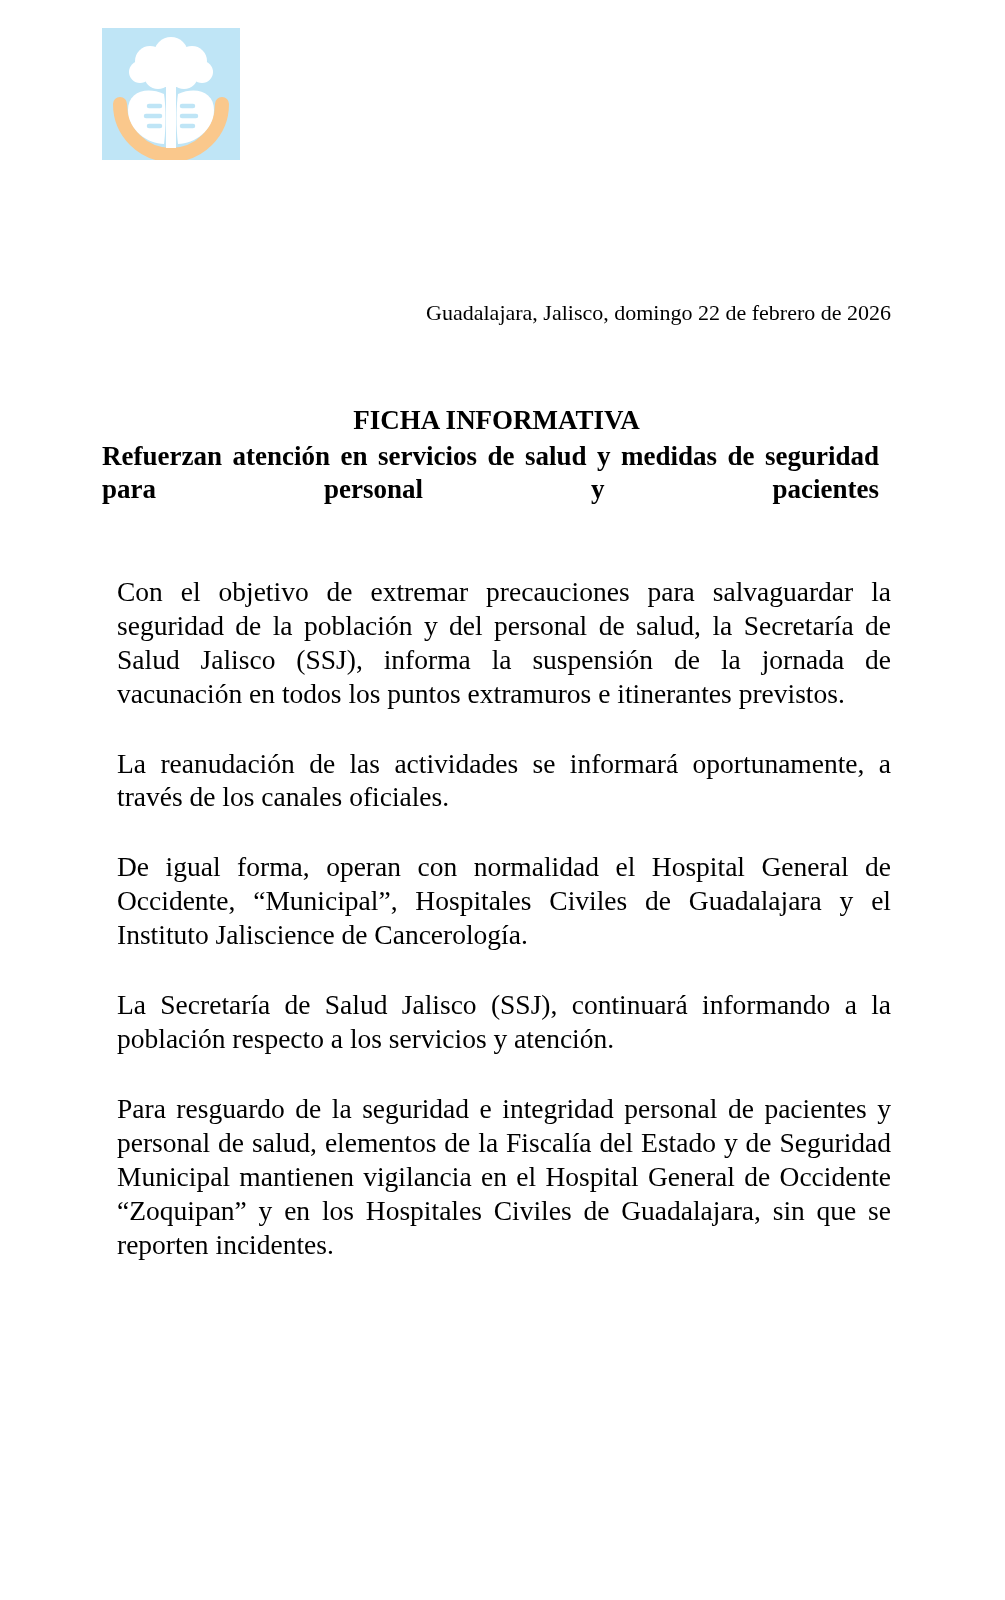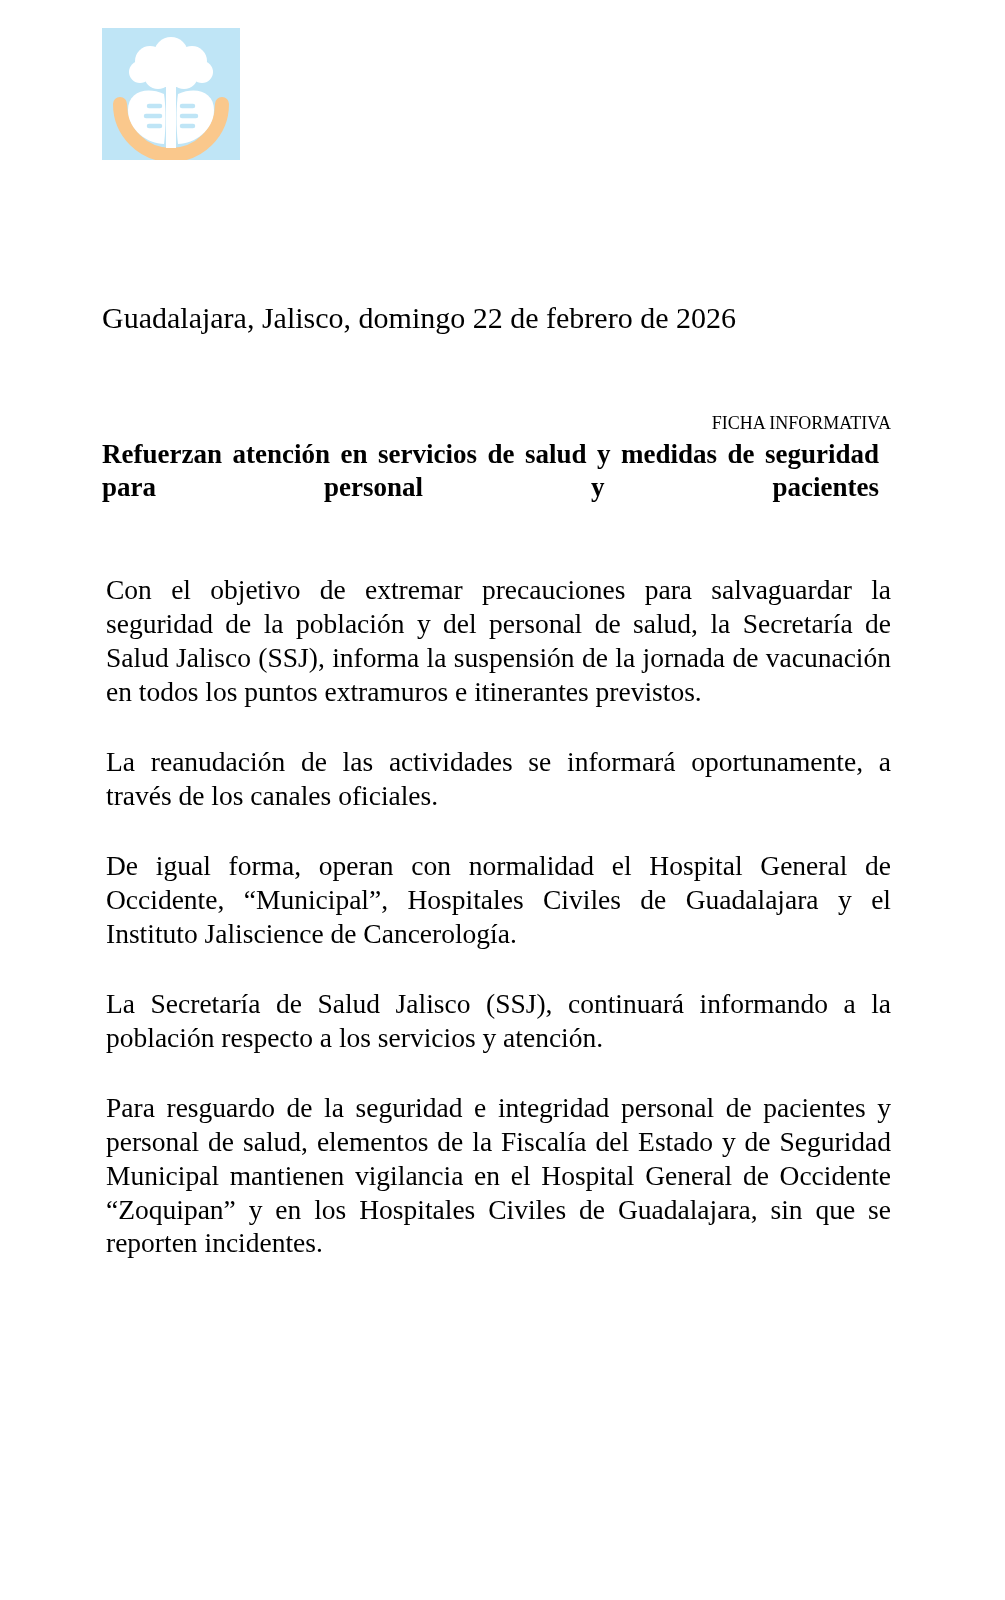--- a/index.html
+++ b/index.html
@@ -43,53 +43,53 @@
 
   
   #doc {
     position: absolute;
     left: 102px;
     top: 300px;
     width: 789px;
   }
 
   .dateline {
-    text-align: left;
-    font-size: 30px;
+    text-align: right;
+    font-size: 22px;
     line-height: 1.18;
     margin: 0 0 78px 0;
     white-space: nowrap;
   }
 
   .kicker {
-    font-size: 18px;
-    font-weight: normal;
+    font-size: 27px;
+    font-weight: bold;
     line-height: 1.22;
     margin: 0;
-    text-align: right;
+    text-align: center;
   }
 
   .headline {
     font-size: 27px;
     font-weight: bold;
     line-height: 1.22;
     margin: 3px 12px 0 0;
     text-align: justify;
     text-justify: inter-word;
   }
   .headline::after {
     content: "";
     display: inline-block;
     width: 100%;
   }
 
   p.body {
     font-size: 27.5px;
     line-height: 1.235;
-    margin: 36px 0 0 4px;
+    margin: 36px 0 0 15px;
     text-align: justify;
     text-justify: inter-word;
     hyphens: none;
   }
 </style>
 </head>
 <body>
 
 <div id="page">
 

